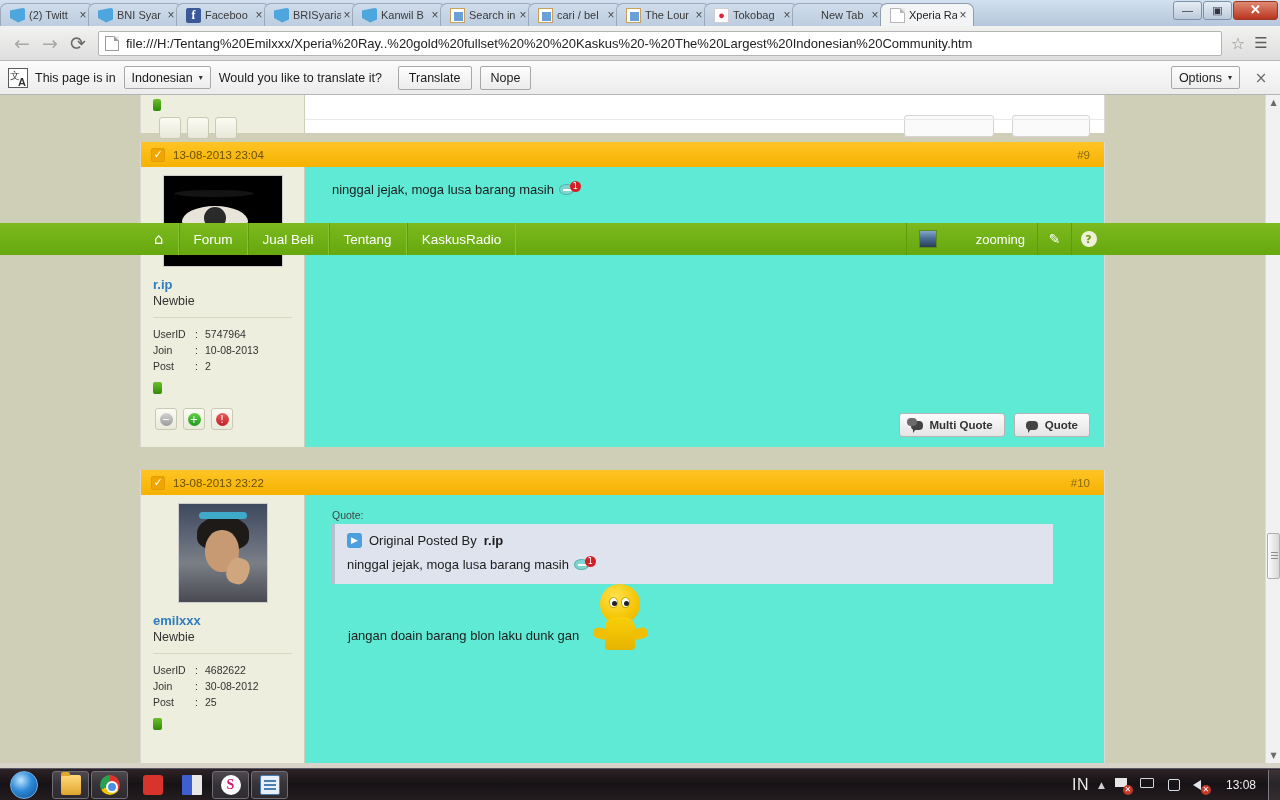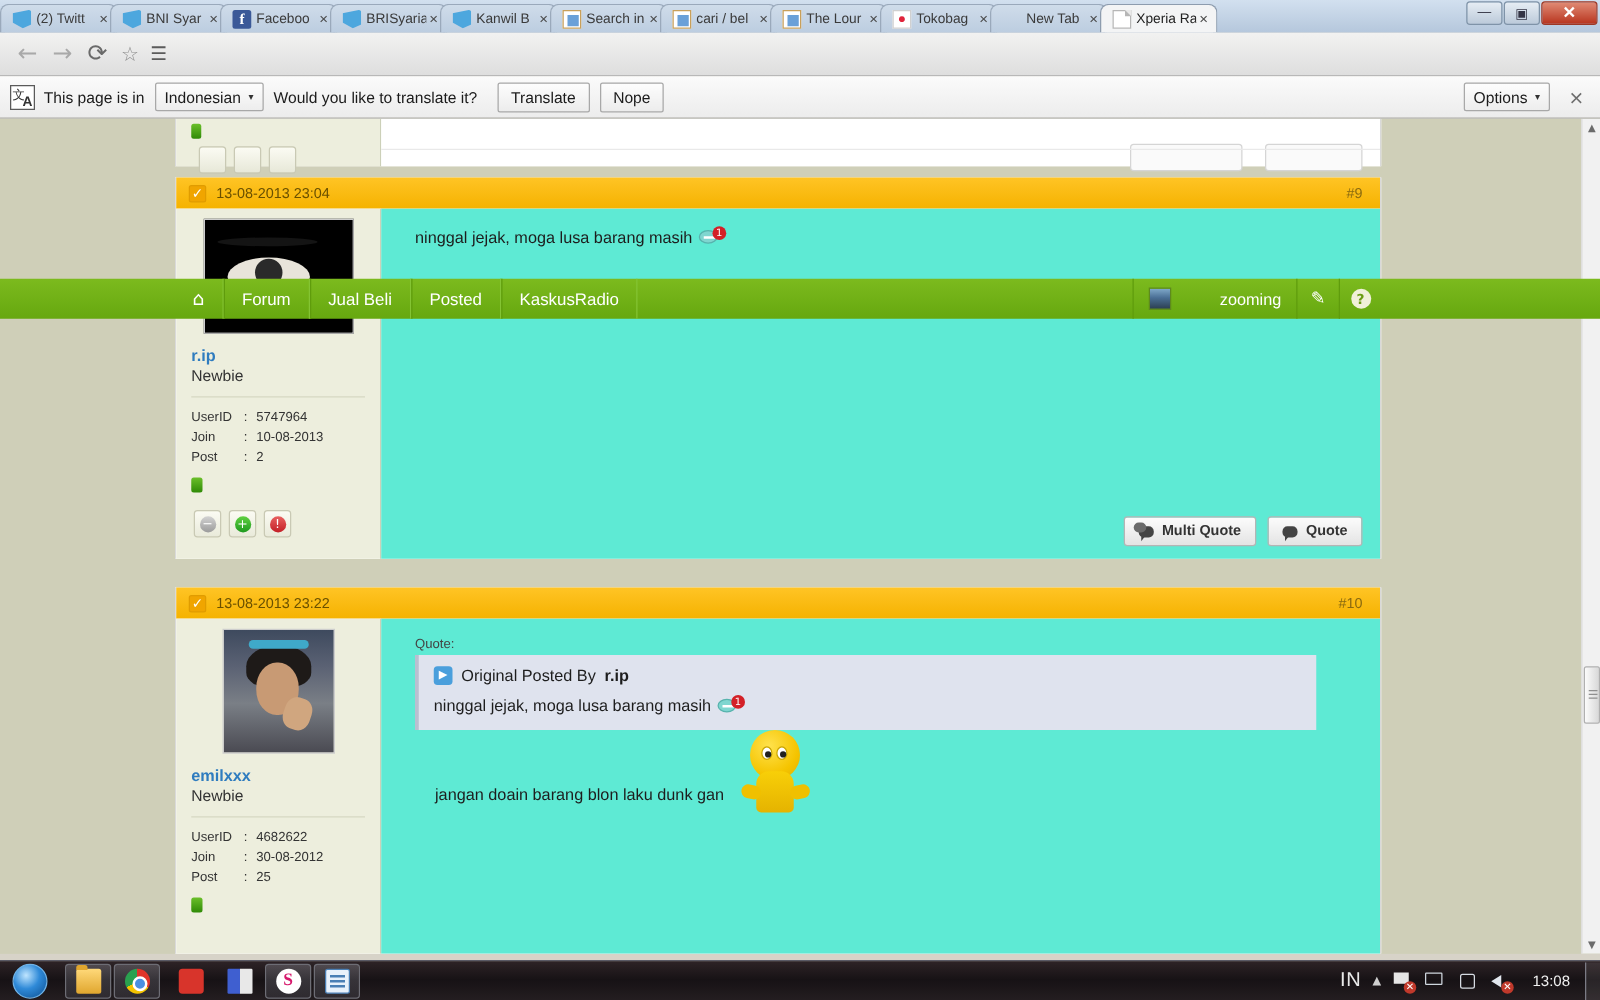--- a/index.html
+++ b/index.html
@@ -569,20 +569,24 @@
     <div id="toolbar">
       <div class="navbtn disabled">
           <span>←</span>
         </div>
       <div class="navbtn disabled">
           <span>→</span>
         </div>
       <div class="navbtn">
           <span>⟳</span>
         </div>
+      <div id="omnibox">
+        <span class="pageicon"></span>
+        <span class="urltext">file:///H:/Tentang%20Emilxxx/Xperia%20Ray..%20gold%20fullset%20%20%20Kaskus%20-%20The%20Largest%20Indonesian%20Community.htm</span>
+      </div>
       <div class="star">☆</div>
       <div class="menubtn">☰</div>
     </div>
 
     <div id="infobar">
       <div class="xlate-icon">
         <span class="g1">文</span>
         <span class="g2">A</span>
       </div>
       <div class="ib-text">This page is in</div>
@@ -756,21 +760,21 @@
         </div>
       </div>
 
       <div id="navbar">
         <div id="navinner">
           <div class="nav-item nav-home">
             <span class="home-glyph">⌂</span>
           </div>
           <div class="nav-item">Forum</div>
           <div class="nav-item">Jual Beli</div>
-          <div class="nav-item">Posted</div>
+          <div class="nav-item">Tentang</div>
           <div class="nav-item">KaskusRadio</div>
           <div class="nav-right">
             <div class="nav-user">
               <span class="nav-avatar"></span>
               <span class="nav-user-name">zooming</span>
             </div>
             <div class="nav-icon">
                 <span>✎</span>
               </div>
             <div class="nav-icon help">

